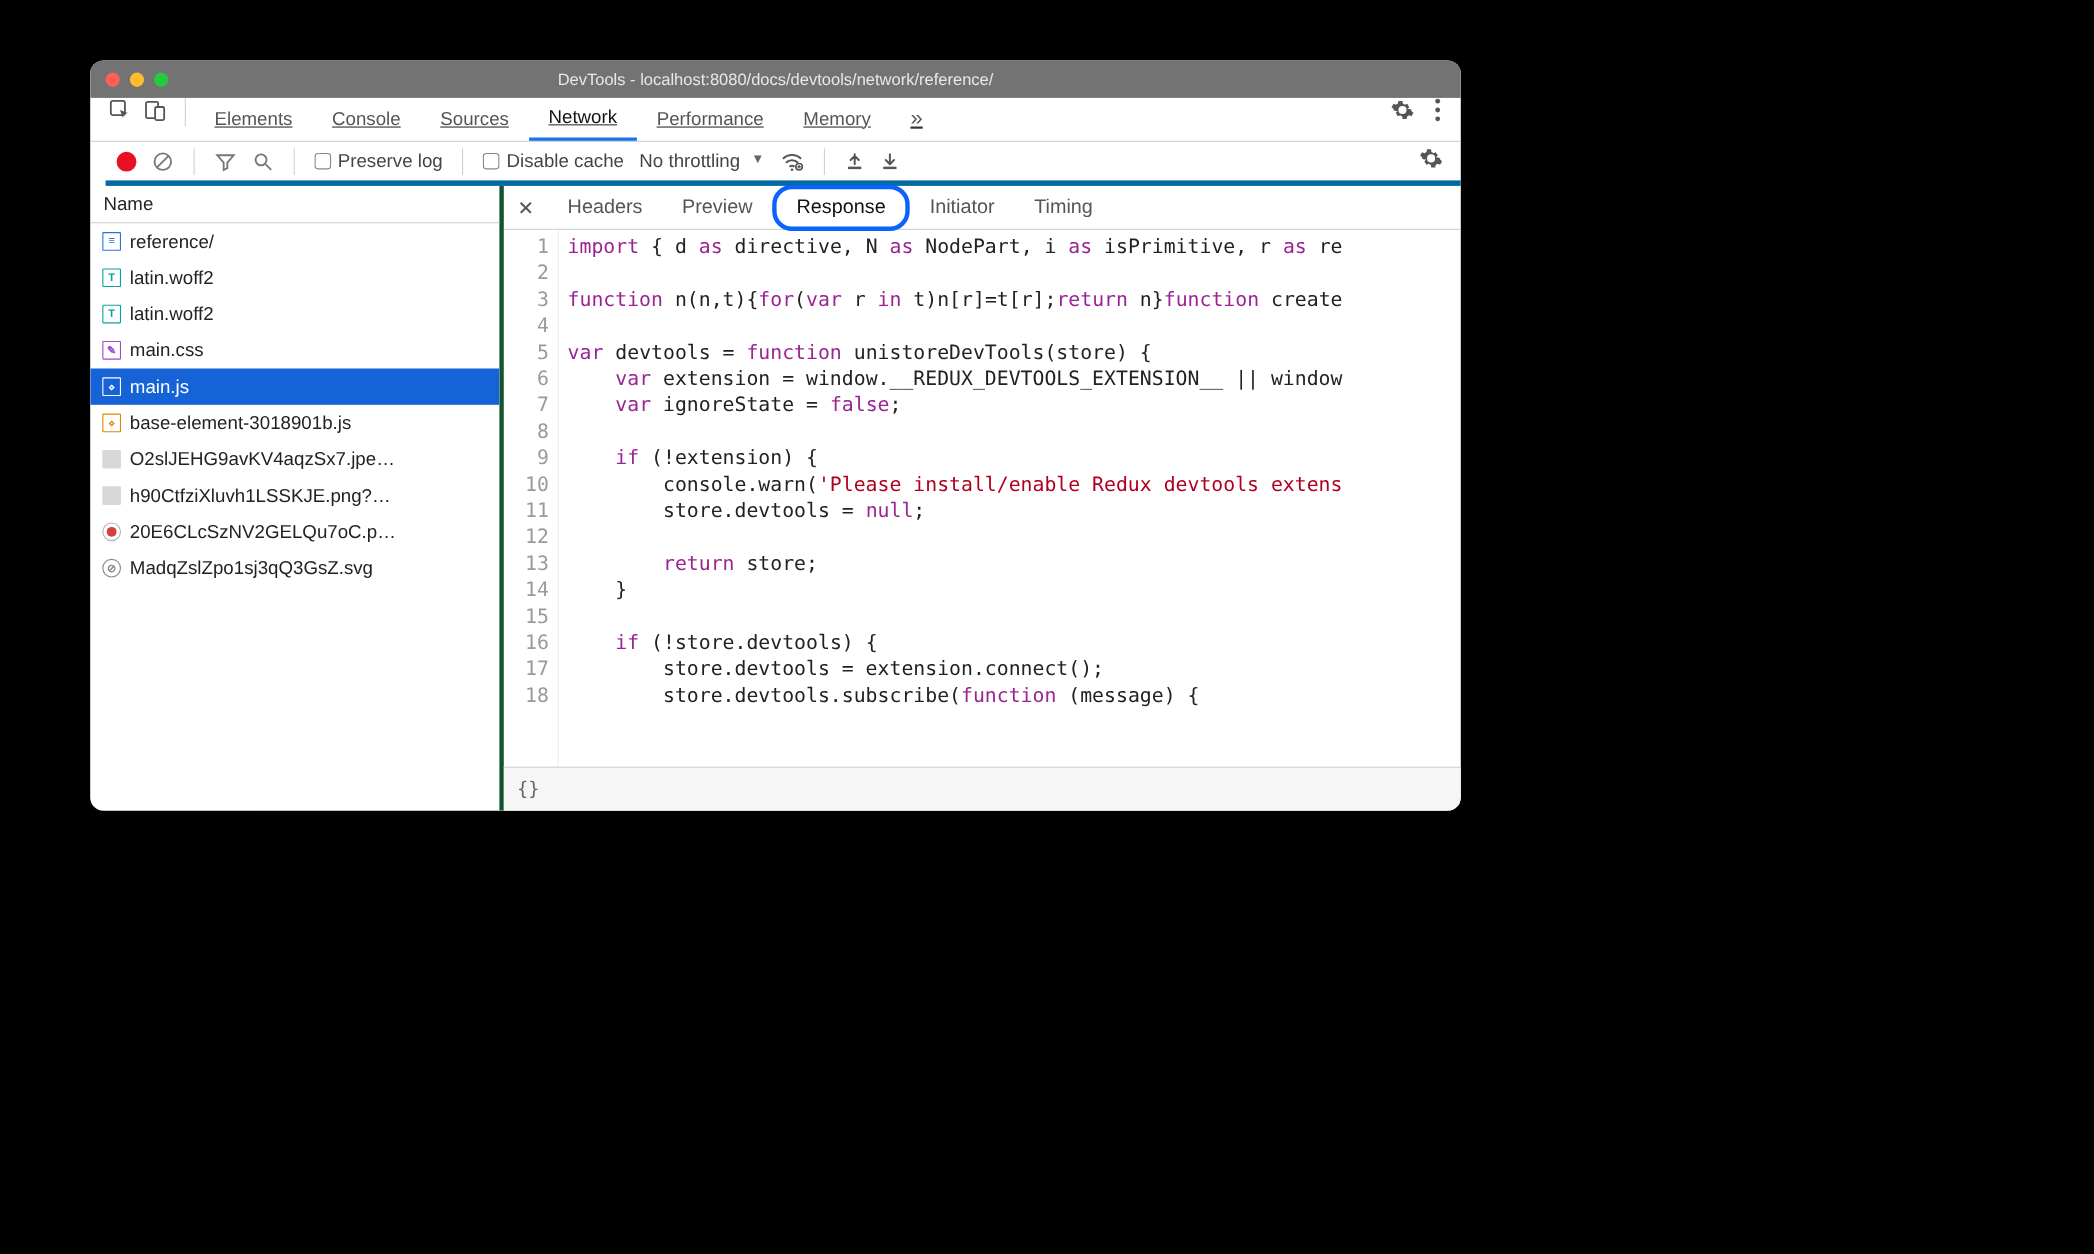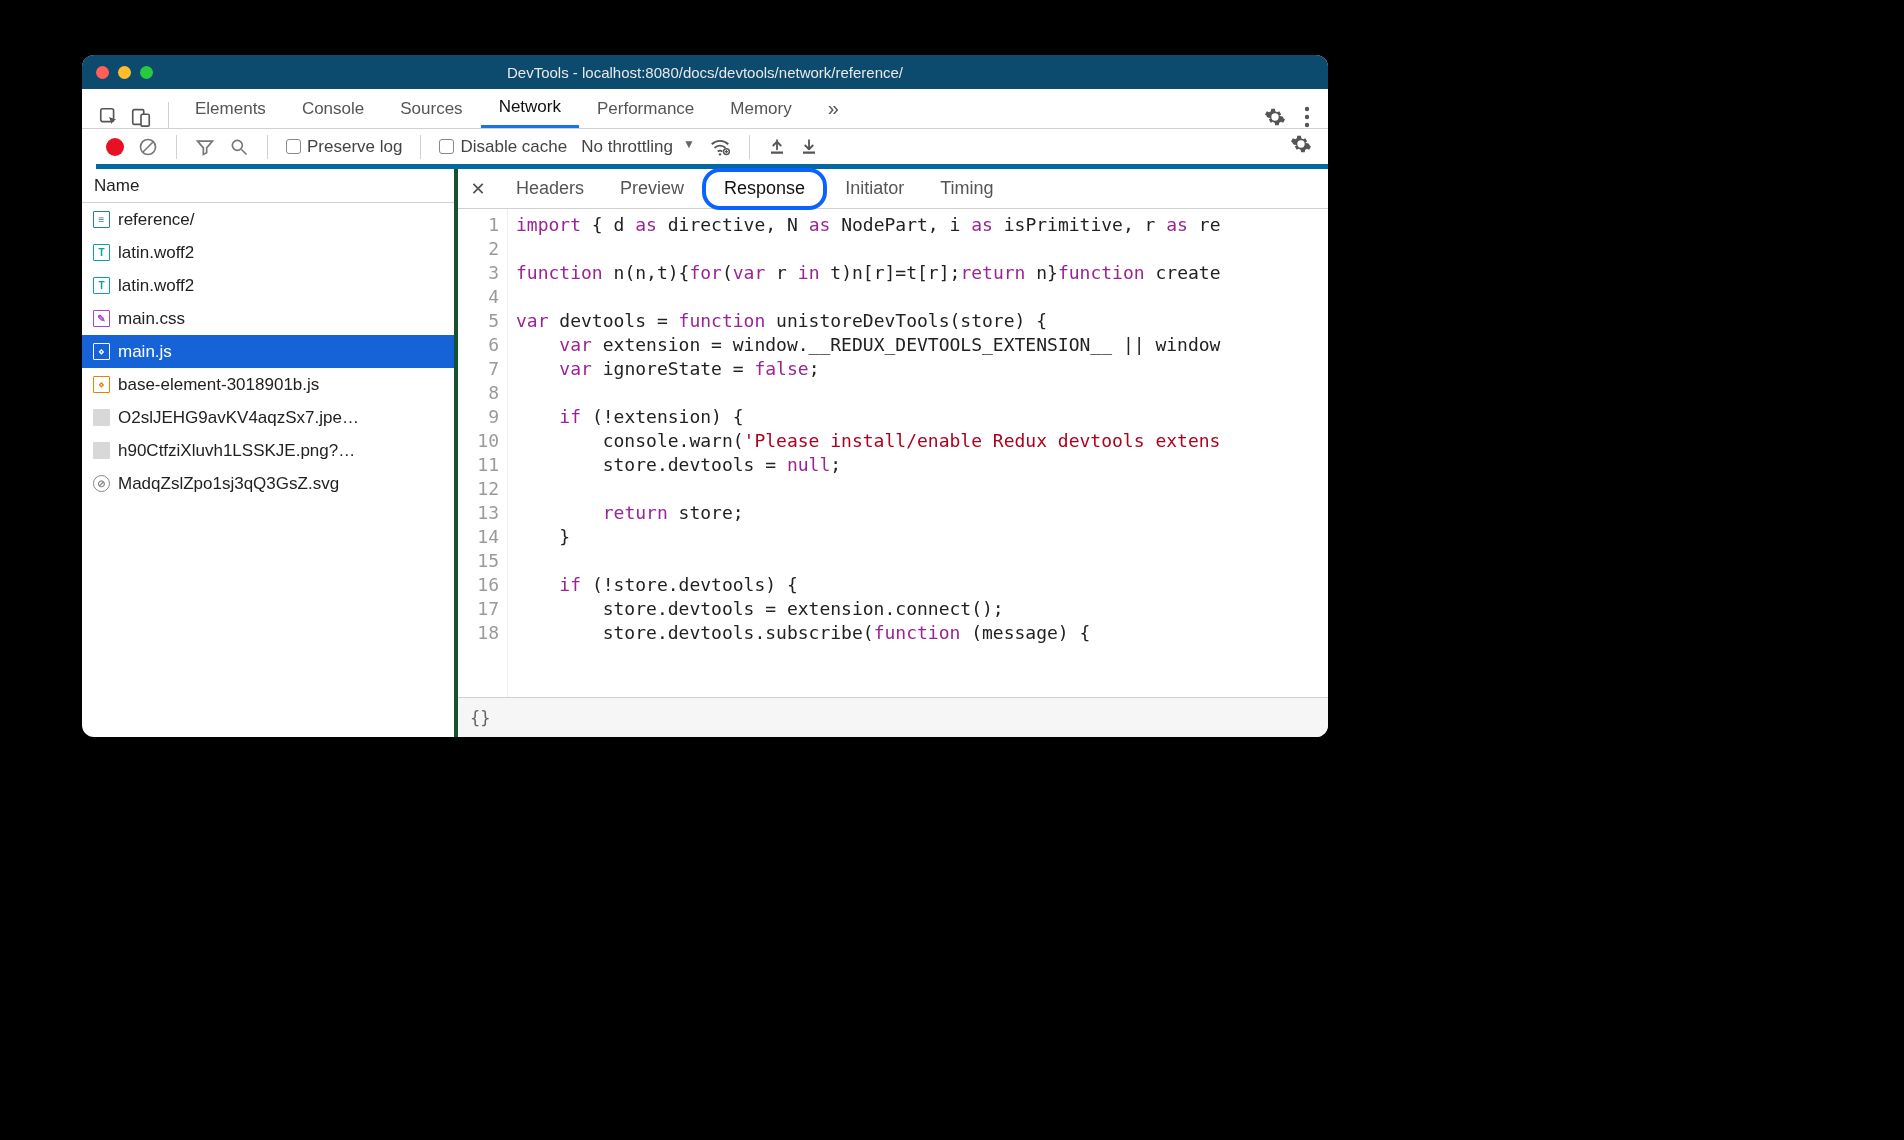--- a/index.html
+++ b/index.html
@@ -17,21 +17,21 @@
     background: #fff;
     border-radius: 12px;
     overflow: hidden;
     box-shadow: 0 30px 60px rgba(0,0,0,0.5);
     display: flex;
     flex-direction: column;
   }
   
   .titlebar {
     height: 34px;
-    background: #0c4a6e;
+    background: #737373;
     display: flex;
     align-items: center;
     padding: 0 14px;
     position: relative;
   }
   .traffic-lights { display: flex; gap: 9px; }
   .tl { width: 13px; height: 13px; border-radius: 50%; }
   .tl.red { background: #ff5f56; }
   .tl.yellow { background: #ffbd2e; }
   .tl.green { background: #27c93f; }
@@ -39,25 +39,26 @@
     position: absolute; left:0; right:0;
     text-align: center;
     color: #e8e8e8; font-size: 15px; font-weight: 500;
     pointer-events: none;
   }
   
   .tabstrip {
     height: 40px;
     border-bottom: 1px solid #d0d0d0;
     display: flex;
-    align-items: flex-end;
+    align-items: flex-start;
     padding: 0 8px;
     gap: 0;
     font-size: 17px;
     color: #333;
+    text-decoration: underline;
   }
   .tabstrip .left-icons { display:flex; align-items:center; gap:10px; padding:0 8px; }
   .tabstrip .divider { width:1px; height:26px; background:#d0d0d0; margin:0 8px; }
   .tabstrip .tab {
     padding: 0 18px; height:100%;
     display:flex; align-items:center;
     color:#555; cursor:default;
   }
   .tabstrip .tab.active { color:#111; border-bottom: 3px solid #1a73e8; }
   .tabstrip .spacer { flex:1; }
@@ -300,20 +301,24 @@
             <span class="file-icon fi-js">⋄</span>
             <span class="fname">base-element-3018901b.js</span>
           </div>
           <div class="file-row">
             <span class="file-icon fi-img"></span>
             <span class="fname">O2slJEHG9avKV4aqzSx7.jpe…</span>
           </div>
           <div class="file-row">
             <span class="file-icon fi-img"></span>
             <span class="fname">h90CtfziXluvh1LSSKJE.png?…</span>
+          </div>
+          <div class="file-row">
+            <span class="file-icon fi-json"></span>
+            <span class="fname">20E6CLcSzNV2GELQu7oC.p…</span>
           </div>
           <div class="file-row">
             <span class="file-icon fi-svg">⊘</span>
             <span class="fname">MadqZslZpo1sj3qQ3GsZ.svg</span>
           </div>
         </div>
     </div>
 
     <div class="detail">
       <div class="detail-tabs">

